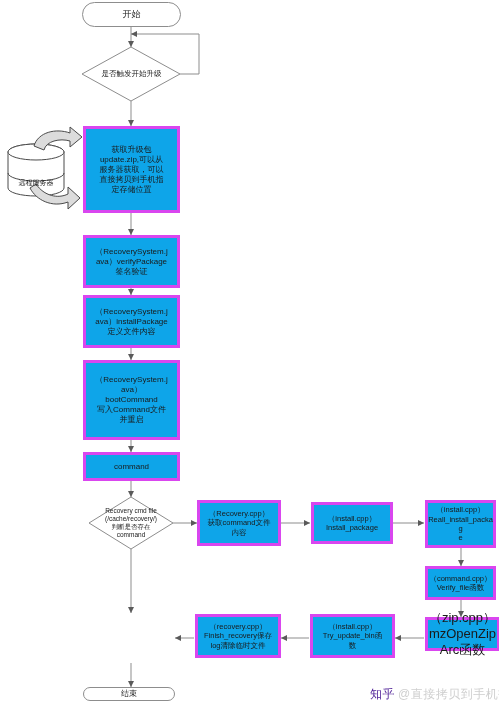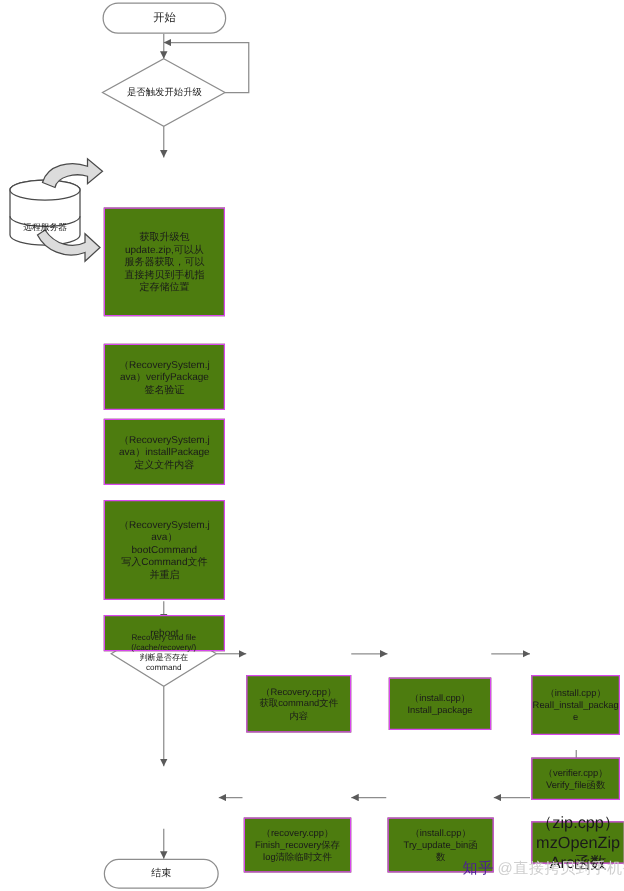--- a/index.html
+++ b/index.html
@@ -31,23 +31,22 @@
     display: flex;
     align-items: center;
     justify-content: center;
     text-align: center;
     color: #1a1a1a;
     line-height: 1.25;
     white-space: pre-line;
     word-break: break-word;
   }
   .rect {
-    border: 1px solid #d946ef;
-    background: #4d7c0f;
-    margin-top: 40px;
+    border: 3px solid #d946ef;
+    background: #0ea5e9;
   }
   .terminator {
     border: 1px solid #8d8d8d;
     background: #ffffff;
     border-radius: 18px;
   }
   .diamond-label {
     background: transparent;
     border: none;
     pointer-events: none;
@@ -172,21 +171,21 @@
 
   <div class="node rect" style="left:83px; top:360px; width:97px; height:80px; font-size:8px;">
     <span>（RecoverySystem.j
 ava）
 bootCommand
 写入Command文件
 并重启</span>
   </div>
 
   <div class="node rect" style="left:83px; top:452px; width:97px; height:29px; font-size:8px;">
-    <span>reboot</span>
+    <span>command</span>
   </div>
 
   <div class="node diamond-label" style="left:92px; top:504px; width:78px; height:38px; font-size:6.5px;">
     <span>Recovery cmd file
 (/cache/recovery/)
 判断是否存在
 command</span>
   </div>
 
   <div class="node rect" style="left:197px; top:500px; width:84px; height:46px; font-size:7.5px;">
@@ -200,21 +199,21 @@
 Install_package</span>
   </div>
 
   <div class="node rect" style="left:425px; top:500px; width:71px; height:48px; font-size:7.5px;">
     <span>（install.cpp）
 Reall_install_packag
 e</span>
   </div>
 
   <div class="node rect" style="left:425px; top:566px; width:71px; height:34px; font-size:7.5px;">
-    <span>（verifier.cpp）
+    <span>（command.cpp）
 Verify_file函数</span>
   </div>
 
   <div class="node rect" style="left:425px; top:617px; width:75px; height:34px; font-size:13px;">
     <span>（zip.cpp）
 mzOpenZipArc函数</span>
   </div>
 
   <div class="node rect" style="left:310px; top:614px; width:85px; height:44px; font-size:7.5px;">
     <span>（install.cpp）
@@ -222,21 +221,21 @@
 数</span>
   </div>
 
   <div class="node rect" style="left:195px; top:614px; width:86px; height:44px; font-size:7.5px;">
     <span>（recovery.cpp）
 Finish_recovery保存
 log清除临时文件</span>
   </div>
 
 
-  <div class="node terminator" style="left:83px; top:687px; width:92px; height:24px; font-size:8px;">
+  <div class="node terminator" style="left:83px; top:687px; width:92px; height:14px; font-size:8px;">
     <span>结束</span>
   </div>
 
   <div class="watermark" style="left:370px; top:686px;">
     <span class="wm-logo">知乎</span>
     <span>@直接拷贝到手机指</span>
   </div>
 
 </div>
 

